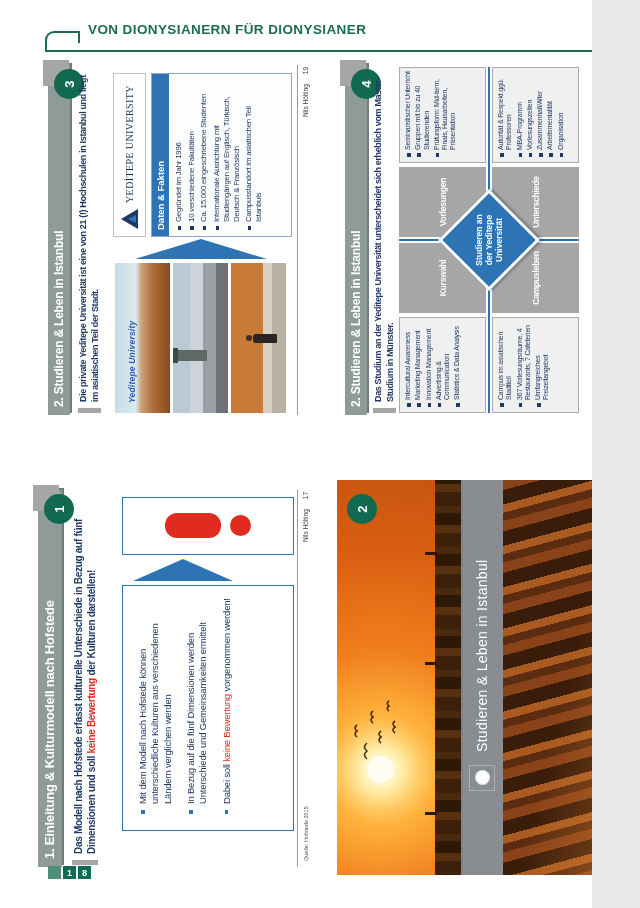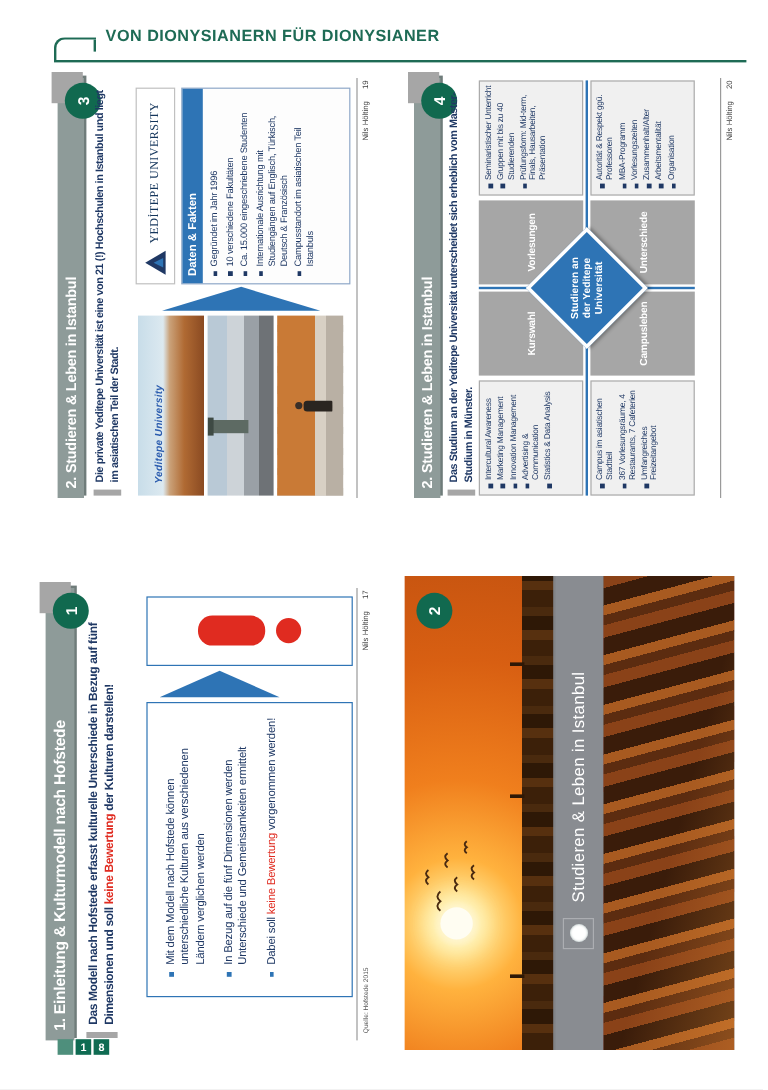--- a/index.html
+++ b/index.html
@@ -1,16 +1,16 @@
 <!DOCTYPE html>
 <html><head>
 <meta charset="utf-8">
 <style>
   html,body{margin:0;padding:0;background:#e8e8e8;}
-  .page{position:relative;width:640px;height:908px;background:#ffffff;overflow:hidden;
+  .page{position:relative;width:592px;height:908px;background:#ffffff;overflow:hidden;
         font-family:"Liberation Sans",sans-serif;}
   
   .hdr-title{position:absolute;left:88px;top:22px;font-size:13.5px;font-weight:bold;
              letter-spacing:.4px;color:#1E6B55;}
   .hdr-rule{position:absolute;left:45px;top:50px;width:577px;height:2px;background:#1E6B55;}
   .hdr-bracket{position:absolute;left:45px;top:31px;width:33px;height:19px;
                border-left:2px solid #1E6B55;border-top:2px solid #1E6B55;
                border-top-left-radius:9px;}
   .hdr-bracket::after{content:"";position:absolute;right:0;top:0;height:10px;width:0;
                border-right:2px solid #1E6B55;}

